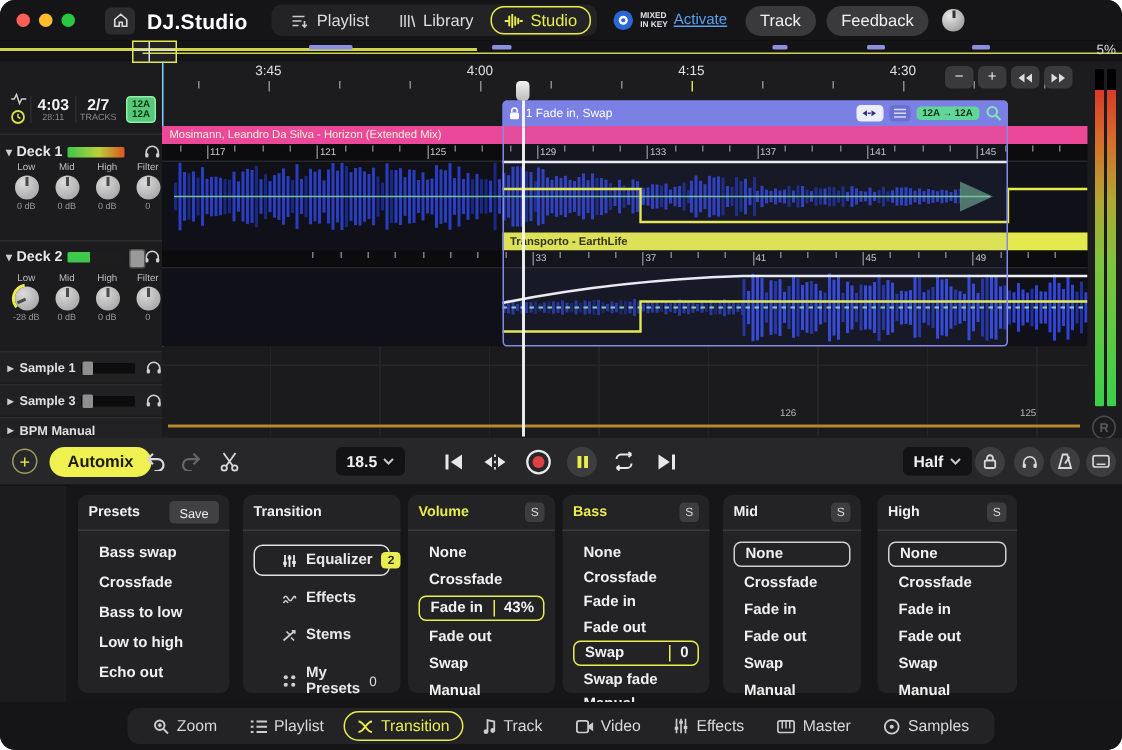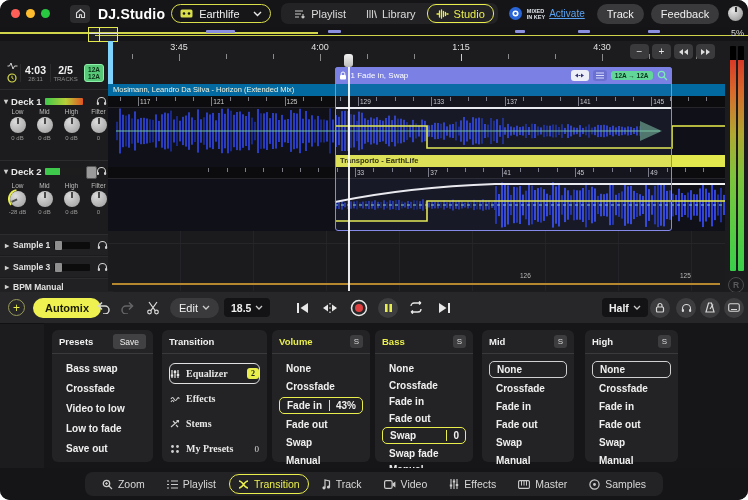--- a/index.html
+++ b/index.html
@@ -28,21 +28,21 @@
   
   .minimap{left:0;top:27px;width:748px;height:14px;background:#141416;}
   .mm-line{position:absolute;height:2px;background:#cfd44a;}
   .mm-blue{position:absolute;height:3px;top:3px;background:#8a8fe0;border-radius:1px;}
   .mm-view{position:absolute;left:88px;top:0px;width:28px;height:13px;border:1.5px solid #e3e84e;background:rgba(255,255,255,.06);}
   .mm-view:before{content:"";position:absolute;left:10px;top:0;width:1px;height:100%;background:#ddd;}
   .mm-view:after{content:"";position:absolute;left:0;top:5px;width:100%;height:1px;background:#ddd;}
   .mm-zoom{position:absolute;right:4px;top:1px;font-size:9px;color:#ddd;}
 
   
-  .sidebar{left:0;top:41px;width:108px;height:250px;border-right:5px solid #7dd3fc;}
+  .sidebar{left:0;top:41px;width:108px;height:250px;border-right:1px solid #7dd3fc;}
   .session{position:absolute;left:0;top:15px;width:108px;height:33px;display:flex;align-items:center;border-bottom:1px solid #2c2c2e;}
   .sess-icons{width:16px;display:flex;flex-direction:column;align-items:center;gap:3px;padding-left:4px;}
   .sess-col{flex:1;text-align:center;border-left:1px solid #2c2c2e;}
   .sess-big{font-size:10.5px;font-weight:bold;color:#f2f2f2;}
   .sess-sub{font-size:6px;color:#8a8a8a;}
   .keybadge{margin:0 4px;background:#56c878;border:1px solid #8df0a8;border-radius:3px;padding:1px 3px;font-size:6.5px;font-weight:bold;color:#0b3315;line-height:7px;text-align:center;}
   .deckrow{position:absolute;left:0;width:108px;display:flex;align-items:center;gap:3px;padding-left:4px;font-size:9.5px;font-weight:bold;color:#e8e8e8;}
   .metergrad{width:38px;height:7px;border-radius:1px;background:linear-gradient(to right,#3ec94c,#b9cf38 55%,#e05522);position:relative;}
   .metergrad.g2{background:linear-gradient(to right,#3ec94c 40%,#1d1d1d 40%);}
   .fadehandle{position:absolute;right:-14px;top:-2px;width:9px;height:11px;background:#9a9a9a;border-radius:2px;border:1px solid #555;}
@@ -59,21 +59,21 @@
   .chev{color:#cfcfcf;font-size:8px;}
 
   
   .arrange{left:108px;top:41px;width:617px;height:250px;}
   .time-ruler{position:absolute;left:0;top:0;width:617px;height:20px;}
   .time-ruler i{position:absolute;top:13px;width:1px;background:#8a8a8a;}
   .time-ruler b{position:absolute;top:1px;font-size:9px;color:#e0e0e0;font-weight:normal;transform:translateX(-50%);}
   .zoom-btns{position:absolute;right:10px;top:3px;display:flex;gap:3px;}
   .zb{width:19px;height:15px;border-radius:4px;background:#3a3a3c;color:#e8e8e8;font-size:10px;display:flex;align-items:center;justify-content:center;}
   .ttitle{position:absolute;left:0;width:617px;height:12px;font-size:7.5px;line-height:12px;padding-left:5px;box-sizing:border-box;white-space:nowrap;overflow:hidden;}
-  .t1{top:43px;background:#0369a1;color:#f4f2da;}
+  .t1{top:43px;background:#ec4899;color:#f4f2da;}
   .t2{top:114px;left:227px;width:390px;background:#e3e84e;color:#2e2e0a;font-weight:bold;}
   .beat-ruler{position:absolute;left:0;width:617px;height:11px;background:#0c0c0e;border-bottom:1px solid #26262a;}
   .beat-ruler i{position:absolute;top:1px;width:1px;background:#7c7c84;}
   .beat-ruler b{position:absolute;top:1.5px;font-size:6.5px;color:#cfcfcf;font-weight:normal;}
   .wavebg{position:absolute;left:0;width:617px;background:#101118;}
   .lanes{position:absolute;left:0;top:190px;width:617px;height:25px;background:#1b1b1d;border-bottom:1px solid #262628;background-image:repeating-linear-gradient(to right,transparent 0 72px,#242428 72px 73px);}
   .lanes:before{content:"";position:absolute;top:12px;left:0;width:100%;height:1px;background:#262628;}
   .tempo-lane{position:absolute;left:0;top:215px;width:617px;height:35px;background:#1b1b1d;background-image:repeating-linear-gradient(to right,transparent 0 72px,#242428 72px 73px);}
   .tempo-line{position:absolute;left:4px;top:27px;width:608px;height:2px;background:#b5872e;}
   .tempo-val{position:absolute;top:16px;font-size:6.5px;color:#b9b9b9;}
@@ -107,21 +107,21 @@
   .panel{position:absolute;top:7px;height:132px;background:#232325;border-radius:6px;box-sizing:border-box;}
   .p-head{height:23px;display:flex;align-items:center;justify-content:space-between;padding:0 7px;border-bottom:1px solid #3a3a3c;font-size:9.5px;font-weight:bold;color:#f0f0f0;}
   .p-head.yel{color:#e9ee4d;}
   .sbtn{width:13px;height:13px;border-radius:3px;background:#3d3d3f;color:#ddd;font-size:8px;display:flex;align-items:center;justify-content:center;}
   .savebtn{height:15px;padding:0 7px;border-radius:3px;background:#414143;color:#f0f0f0;font-size:8.5px;display:flex;align-items:center;}
   .p-items{padding:7px 7px 0 7px;display:flex;flex-direction:column;}
   .p-it{font-size:10px;color:#f0f0f0;font-weight:bold;padding:2px 7px;text-align:left;}
   .p-it.sel{border:1px solid #e9ee4d;border-radius:5px;display:flex;justify-content:space-between;padding:2px 0 2px 7px;}
   .p-it.sel .val{border-left:1px solid #e9ee4d;padding:0 6px;margin-left:4px;}
   .p-it.selgray{border:1px solid #d0d0d0;border-radius:5px;}
-  .cat-it{display:flex;align-items:center;gap:6px;font-size:10px;font-weight:bold;color:#e8e8e8;padding:4px 0;border:1px solid transparent;border-radius:6px;text-align:left;font-family:Liberation Serif, serif;}
+  .cat-it{display:flex;align-items:center;gap:6px;font-size:10px;font-weight:bold;color:#e8e8e8;padding:4px 18px;border:1px solid transparent;border-radius:6px;text-align:left;}
   .cat-it.active{border-color:#e0e0e0;}
   .cat-badge{margin-left:auto;background:#e9ee4d;color:#222;border-radius:3px;font-size:8px;padding:1px 4px;font-weight:bold;}
   .cat-count{margin-left:auto;font-size:9px;color:#ddd;font-weight:normal;}
 
   
   .tabbar{left:0;top:468px;width:748px;height:32px;background:#151517;display:flex;align-items:center;justify-content:center;}
   .tabwrap{display:flex;align-items:center;gap:4px;background:#232325;border-radius:8px;height:24px;padding:0 8px;}
   .tab{display:flex;align-items:center;gap:5px;font-size:10.5px;color:#d8d8d8;padding:0 8px;height:20px;border-radius:10px;border:1px solid transparent;}
   .tab.active{border-color:#e9ee4d;color:#e9ee4d;}
 </style>
@@ -135,35 +135,20 @@
     <span class="tl" style="background:#febc2e"></span>
     <span class="tl" style="background:#28c840"></span>
     <button class="homebtn">
       <span>
           <svg width="11" height="11" viewBox="0 0 11 11">
             <path d="M1.5 5 5.5 1.5 9.5 5v4.5H6.5V6.8h-2v2.7H1.5z" fill="none" stroke="#d8d8d8" stroke-width="1.1"></path>
           </svg>
         </span>
     </button>
     <div class="logo">DJ.Studio</div>
-    <button class="projsel">
-      <span>
-          <svg width="13" height="9" viewBox="0 0 13 9">
-            <rect x="0.5" y="0.5" width="12" height="8" rx="1.5" fill="#d9de4b"></rect>
-            <circle cx="4" cy="4.5" r="1.3" fill="#161618"></circle>
-            <circle cx="9" cy="4.5" r="1.3" fill="#161618"></circle>
-          </svg>
-        </span>
-      <span class="grow">Earthlife</span>
-      <span>
-          <svg width="9" height="6" viewBox="0 0 9 6">
-            <path d="M1 1l3.5 3.5L8 1" fill="none" stroke="#e8e8e8" stroke-width="1.4"></path>
-          </svg>
-        </span>
-    </button>
     <nav class="topnav">
       <button class="tb-item">
         <span>
             <svg width="12" height="10" viewBox="0 0 12 10">
               <path d="M1 2h8M1 5h6M1 8h4M9 5v4M7.5 7.5 9 9l1.5-1.5" fill="none" stroke="#ccc" stroke-width="1.1"></path>
             </svg>
           </span>
         <span>Playlist</span>
       </button>
       <button class="tb-item">
@@ -228,21 +213,21 @@
               <circle cx="5" cy="5" r="4" fill="none" stroke="#d9de4b" stroke-width="1.2"></circle>
               <path d="M5 2.8V5l1.6 1" stroke="#d9de4b" stroke-width="1"></path>
             </svg>
           </span>
       </div>
       <div class="sess-col">
         <div class="sess-big">4:03</div>
         <div class="sess-sub">28:11</div>
       </div>
       <div class="sess-col">
-        <div class="sess-big">2/5</div>
+        <div class="sess-big">2/7</div>
         <div class="sess-sub">TRACKS</div>
       </div>
       <div class="keybadge">
         <div>12A</div>
         <div>12A</div>
       </div>
     </div>
 
     <div class="deckrow" style="top:53px;height:14px">
       <span class="chev">▾</span>
@@ -370,21 +355,21 @@
         <i style="left:24px;height:5px;"></i>
         <i style="left:71px;height:7px;"></i>
         <b style="left:71px">3:45</b>
         <i style="left:118px;height:5px;"></i>
         <i style="left:165px;height:5px;"></i>
         <i style="left:212px;height:7px;"></i>
         <b style="left:212px">4:00</b>
         <i style="left:259px;height:5px;"></i>
         <i style="left:306px;height:5px;"></i>
         <i style="left:353px;height:7px;background:#d9de4b;"></i>
-        <b style="left:353px">1:15</b>
+        <b style="left:353px">4:15</b>
         <i style="left:400px;height:5px;"></i>
         <i style="left:447px;height:5px;"></i>
         <i style="left:494px;height:7px;"></i>
         <b style="left:494px">4:30</b>
         <i style="left:541px;height:5px;"></i>
         <i style="left:588px;height:5px;"></i>
       </div>
     <div class="zoom-btns">
       <button class="zb">−</button>
       <button class="zb">+</button>
@@ -880,30 +865,20 @@
       </div>
     <div class="tpos" style="left:146px">
         <button class="ticon">
           <svg width="14" height="14" viewBox="0 0 14 14">
             <circle cx="3.5" cy="11" r="1.8" fill="none" stroke="#d8d8d8" stroke-width="1.2"></circle>
             <circle cx="10.5" cy="11" r="1.8" fill="none" stroke="#d8d8d8" stroke-width="1.2"></circle>
             <path d="M4.8 9.7 11 1M9.2 9.7 3 1" stroke="#d8d8d8" stroke-width="1.2"></path>
           </svg>
         </button>
       </div>
-    <div class="tpos" style="left:170px">
-      <button class="dgray">
-        <span>Edit</span>
-        <span>
-            <svg width="8" height="5" viewBox="0 0 8 5">
-              <path d="M1 1l3 3 3-3" fill="none" stroke="#ccc" stroke-width="1.3"></path>
-            </svg>
-          </span>
-      </button>
-    </div>
     <div class="tpos" style="left:224px">
       <button class="ddark">
         <span>18.5</span>
         <span>
             <svg width="8" height="5" viewBox="0 0 8 5">
               <path d="M1 1l3 3 3-3" fill="none" stroke="#ccc" stroke-width="1.3"></path>
             </svg>
           </span>
       </button>
     </div>
@@ -1002,23 +977,23 @@
   <div class="panelzone abs">
 
     <div class="panel" style="left:8px;width:101px">
       <div class="p-head">
           <span>Presets</span>
           <button class="savebtn">Save</button>
         </div>
       <div class="p-items" style="gap:5px">
         <button class="p-it">Bass swap</button>
         <button class="p-it">Crossfade</button>
-        <button class="p-it">Video to low</button>
-        <button class="p-it">Low to fade</button>
-        <button class="p-it">Save out</button>
+        <button class="p-it">Bass to low</button>
+        <button class="p-it">Low to high</button>
+        <button class="p-it">Echo out</button>
       </div>
     </div>
 
     <div class="panel" style="left:118px;width:105px">
       <div class="p-head">
           <span>Transition</span>
         </div>
       <div class="p-items" style="gap:4px;padding-top:9px">
         <button class="cat-it active">
           <span>

